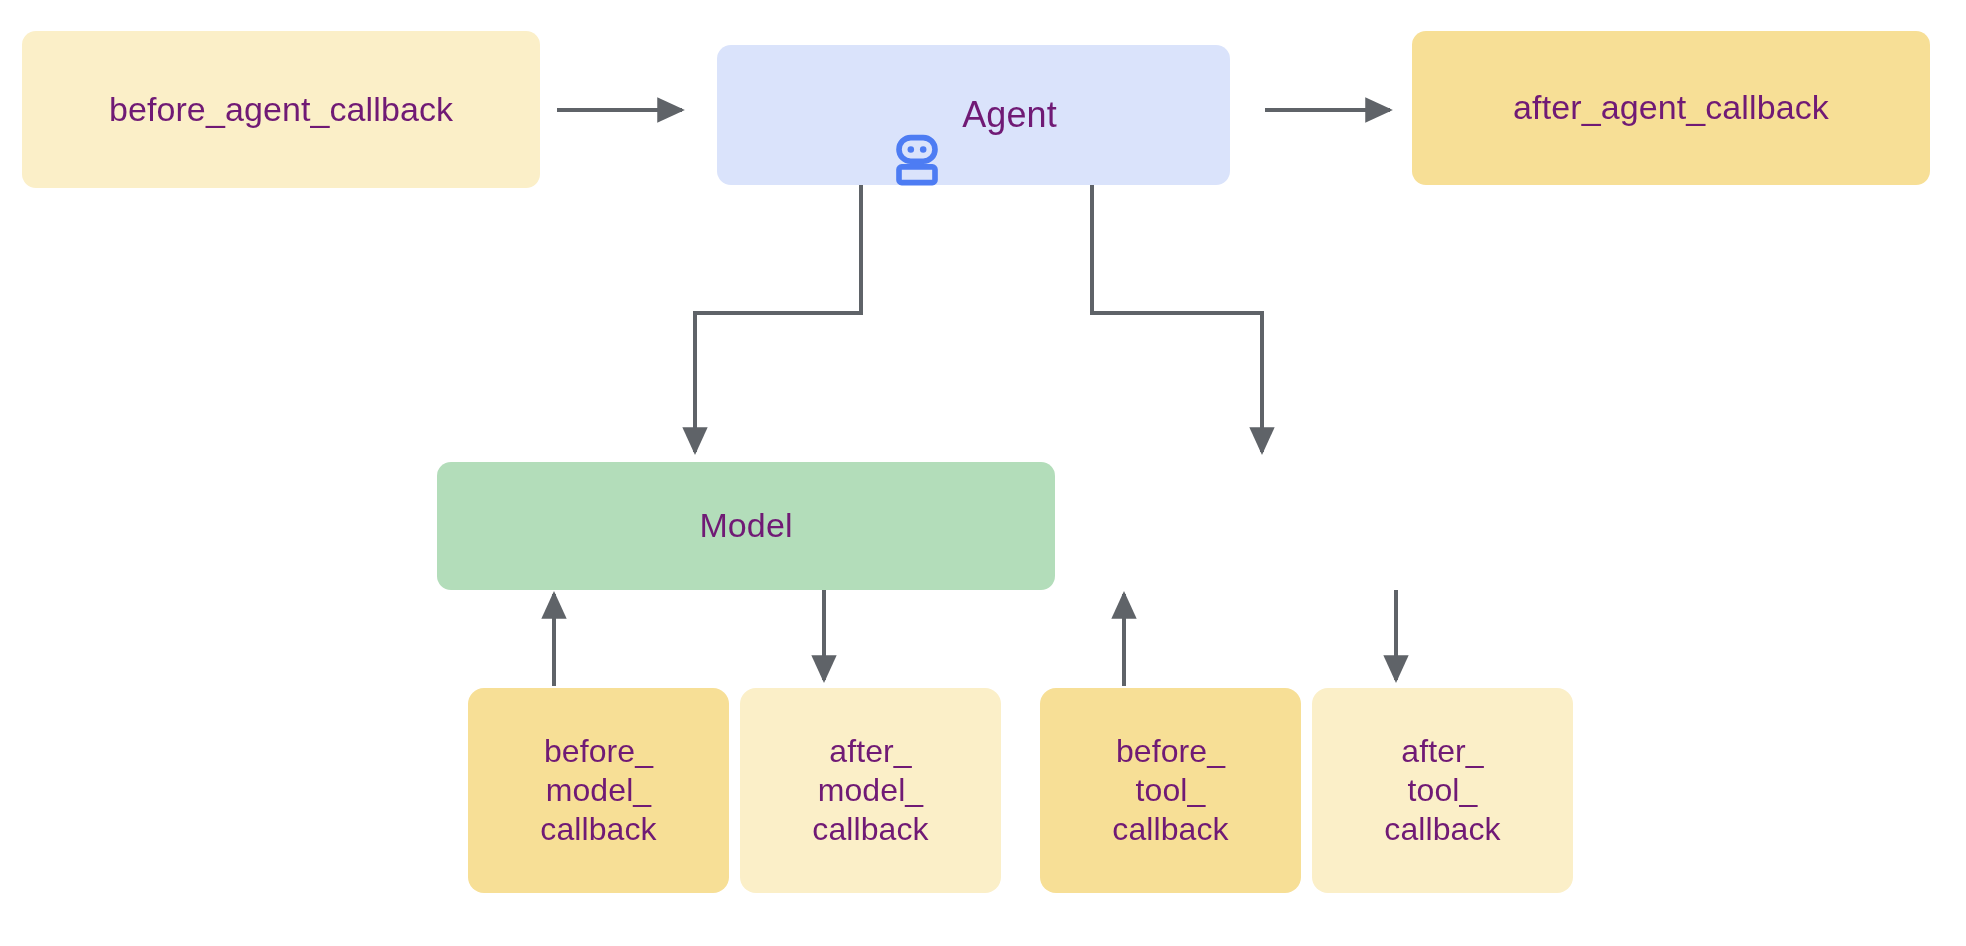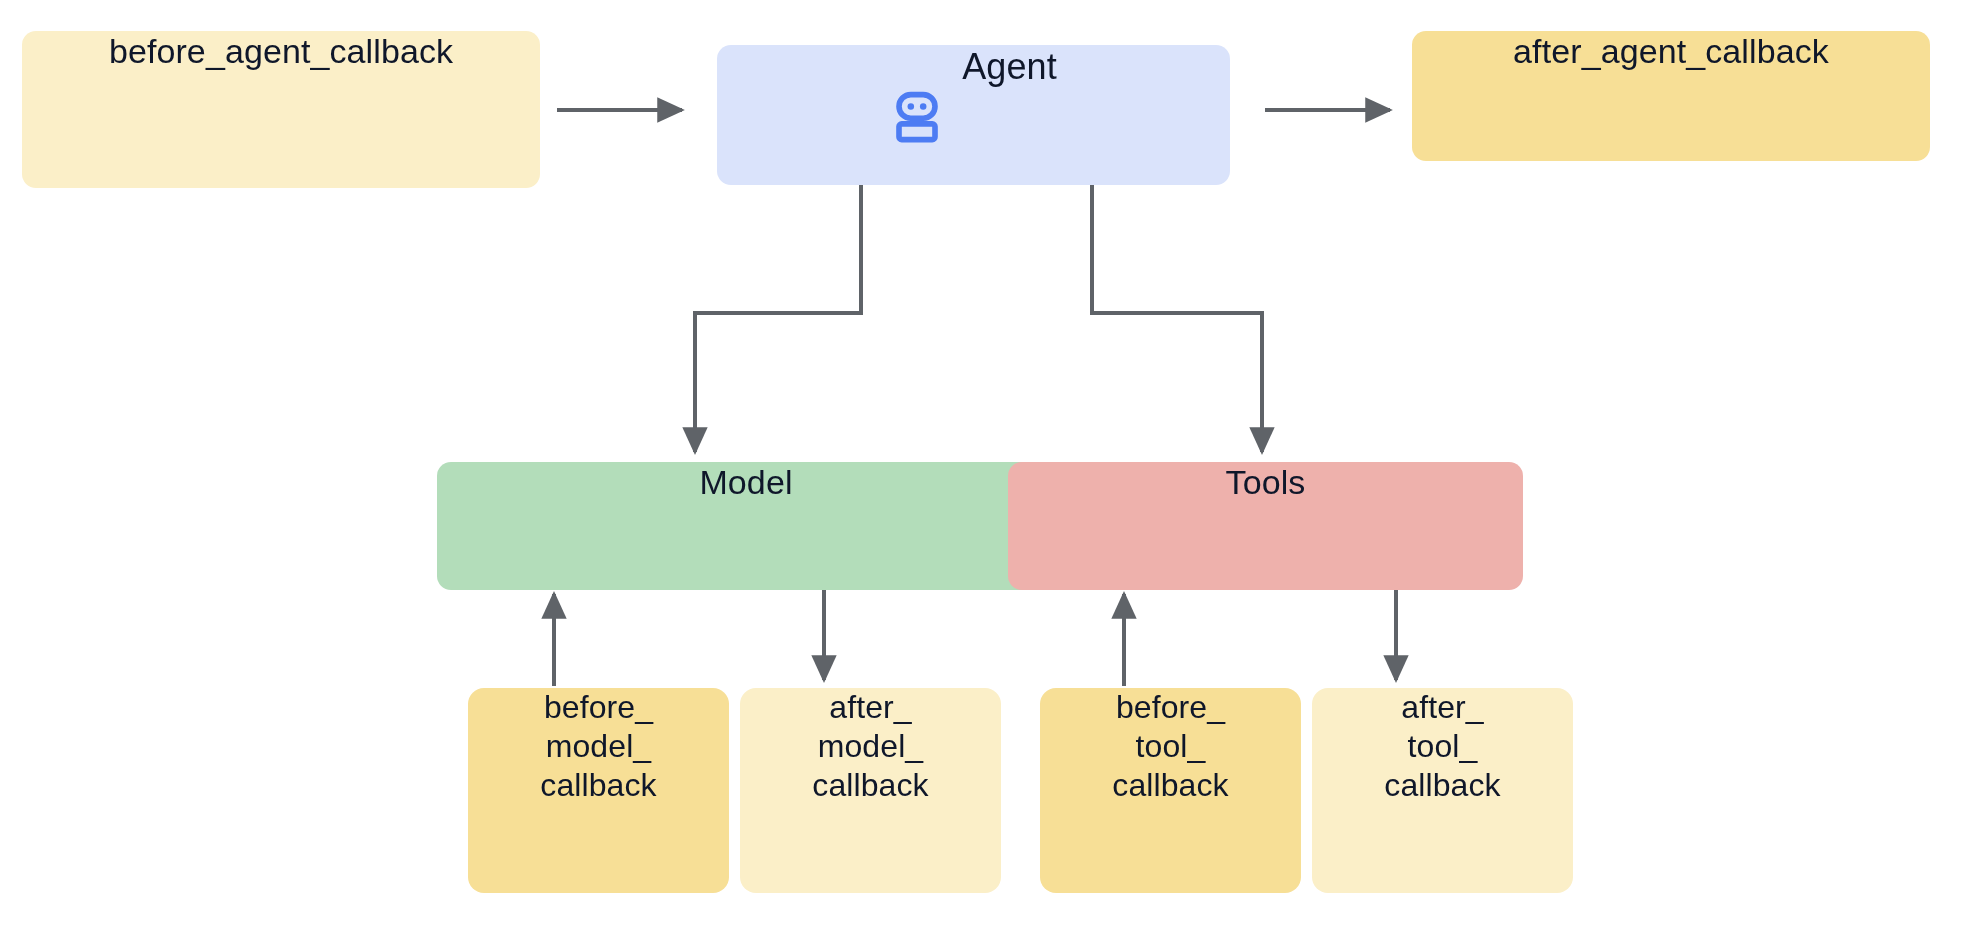--- a/index.html
+++ b/index.html
@@ -14,24 +14,24 @@
     position: relative;
     width: 1966px;
     height: 946px;
     background: #ffffff;
     overflow: hidden;
   }
   .node {
     position: absolute;
     box-sizing: border-box;
     display: flex;
-    align-items: flex-start;
+    align-items: center;
     justify-content: center;
     border-radius: 14px;
-    color: #0f172a;
+    color: #701a75;
     font-size: 34px;
     line-height: 1.22;
     text-align: center;
     letter-spacing: 0.1px;
     white-space: pre-line;
     user-select: none;
   }
   .node-label {
     display: block;
     white-space: pre-line;
@@ -93,31 +93,28 @@
       <svg viewBox="0 0 48 48" xmlns="http://www.w3.org/2000/svg" width="54" height="54">
         <rect x="8" y="5" width="32" height="21" rx="10.5" ry="10.5" fill="none" stroke="#4d7cf3" stroke-width="5"></rect>
         <circle cx="18.5" cy="15.5" r="2.9" fill="#4d7cf3"></circle>
         <circle cx="29.5" cy="15.5" r="2.9" fill="#4d7cf3"></circle>
         <rect x="8" y="31" width="32" height="14" rx="2.4" ry="2.4" fill="none" stroke="#4d7cf3" stroke-width="5"></rect>
       </svg>
     </span>
     <span class="node-label">Agent</span>
   </div>
 
-  <div class="node" style="left:1412px; top:31px; width:518px; height:130px; background:#f7df96;">
+  <div class="node" style="left:1412px; top:31px; width:518px; height:154px; background:#f7df96;">
     <span class="node-label">after_agent_callback</span>
   </div>
 
   <div class="node" style="left:437px; top:462px; width:618px; height:128px; background:#b3ddba;">
     <span class="node-label">Model</span>
   </div>
 
-  <div class="node" style="left:1008px; top:462px; width:515px; height:128px; background:#eeb1ac;">
-    <span class="node-label">Tools</span>
-  </div>
 
   <div class="node small" style="left:424px; top:688px; width:261px; height:205px; background:#f7df96;">
     <span class="node-label">before_
 model_
 callback</span>
   </div>
 
   <div class="node small" style="left:696px; top:688px; width:261px; height:205px; background:#fbefc8;">
     <span class="node-label">after_
 model_

